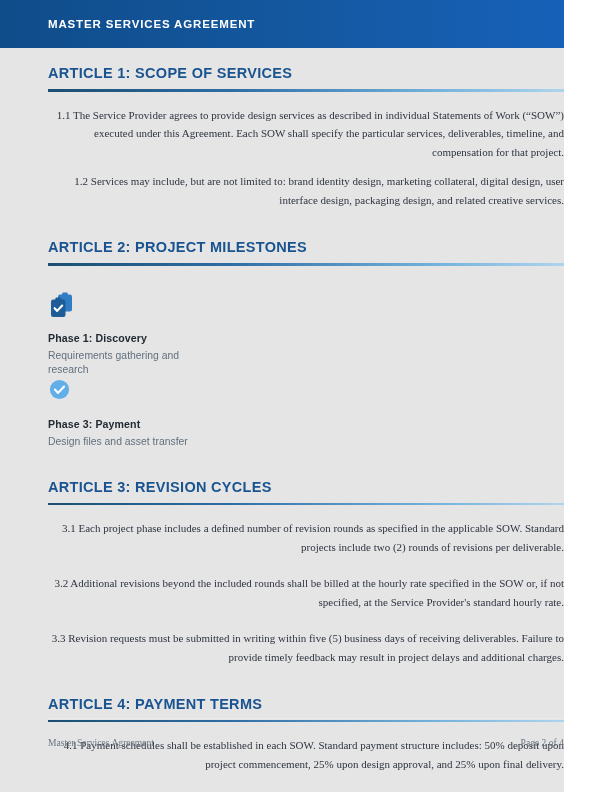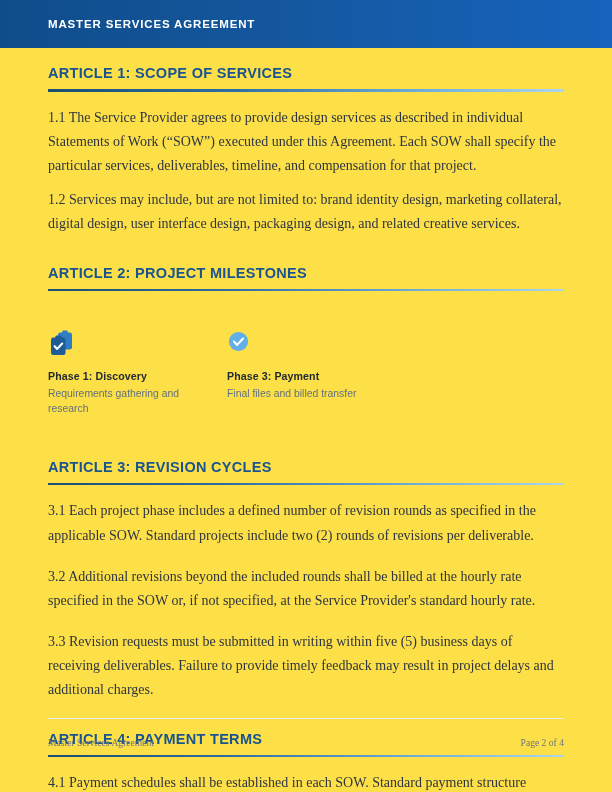--- a/index.html
+++ b/index.html
@@ -2,23 +2,23 @@
 <html><head>
 <meta charset="utf-8">
 <style>
   html, body {
     margin: 0;
     padding: 0;
     background: #ffffff;
   }
   .page {
     position: relative;
-    width: 612px;
+    width: 564px;
     height: 792px;
-    background: #fde047;
+    background: #e5e5e5;
     overflow: hidden;
     font-family: "Liberation Sans", sans-serif;
   }
 
   
   .doc-header {
     position: absolute;
     top: 0; left: 0;
     width: 612px;
     height: 48px;
@@ -55,35 +55,36 @@
   }
   .heading-rule {
     height: 2.5px;
     width: 516px;
     margin-top: 8px;
     background: linear-gradient(90deg, #1b4f72 0%, #2e6da4 35%, #74b2dc 75%, #aed4ec 100%);
   }
 
   .para {
     font-family: "Liberation Serif", serif;
-    font-size: 14px;
+    font-size: 11px;
     line-height: 1.72;
     color: #2e3440;
     margin: 0;
     padding-top: 14px;
-    text-align: left;
+    text-align: right;
   }
   .para.tight { padding-top: 10px; }
   .para.spaced { padding-top: 17px; }
 
   
   .milestones {
     display: flex;
-    margin: 13px 48px;
+    margin: 0 48px;
     padding-top: 26px;
+    flex-direction: column;
   }
   .milestone {
     width: 179px;
     box-sizing: border-box;
     padding-right: 22px;
   }
   .milestone-icon {
     height: 30px;
     margin-bottom: 10px;
     display: block;
@@ -166,21 +167,21 @@
 
 
       <div class="milestone">
         <span class="milestone-icon">
           <svg width="28" height="30" viewBox="0 0 28 30" xmlns="http://www.w3.org/2000/svg">
             <circle cx="11.5" cy="11.5" r="9.6" fill="#61aee8"></circle>
             <path d="M6.9 11.6 l3.2 3.3 l6.0 -6.4" stroke="#ffffff" stroke-width="2.1" fill="none" stroke-linecap="round" stroke-linejoin="round"></path>
           </svg>
         </span>
         <div class="milestone-title">Phase 3: Payment</div>
-        <div class="milestone-desc">Final files and billed transfer</div>
+        <div class="milestone-desc">Design files and asset transfer</div>
       </div>
 
     </div>
 
     <div class="article">
       <div class="article-heading">ARTICLE 3: REVISION CYCLES</div>
       <div class="heading-rule"></div>
       <p class="para">3.1 Each project phase includes a defined number of revision rounds as specified in the applicable SOW. Standard projects include two (2) rounds of revisions per deliverable.</p>
       <p class="para spaced">3.2 Additional revisions beyond the included rounds shall be billed at the hourly rate specified in the SOW or, if not specified, at the Service Provider's standard hourly rate.</p>
       <p class="para spaced">3.3 Revision requests must be submitted in writing within five (5) business days of receiving deliverables. Failure to provide timely feedback may result in project delays and additional charges.</p>

